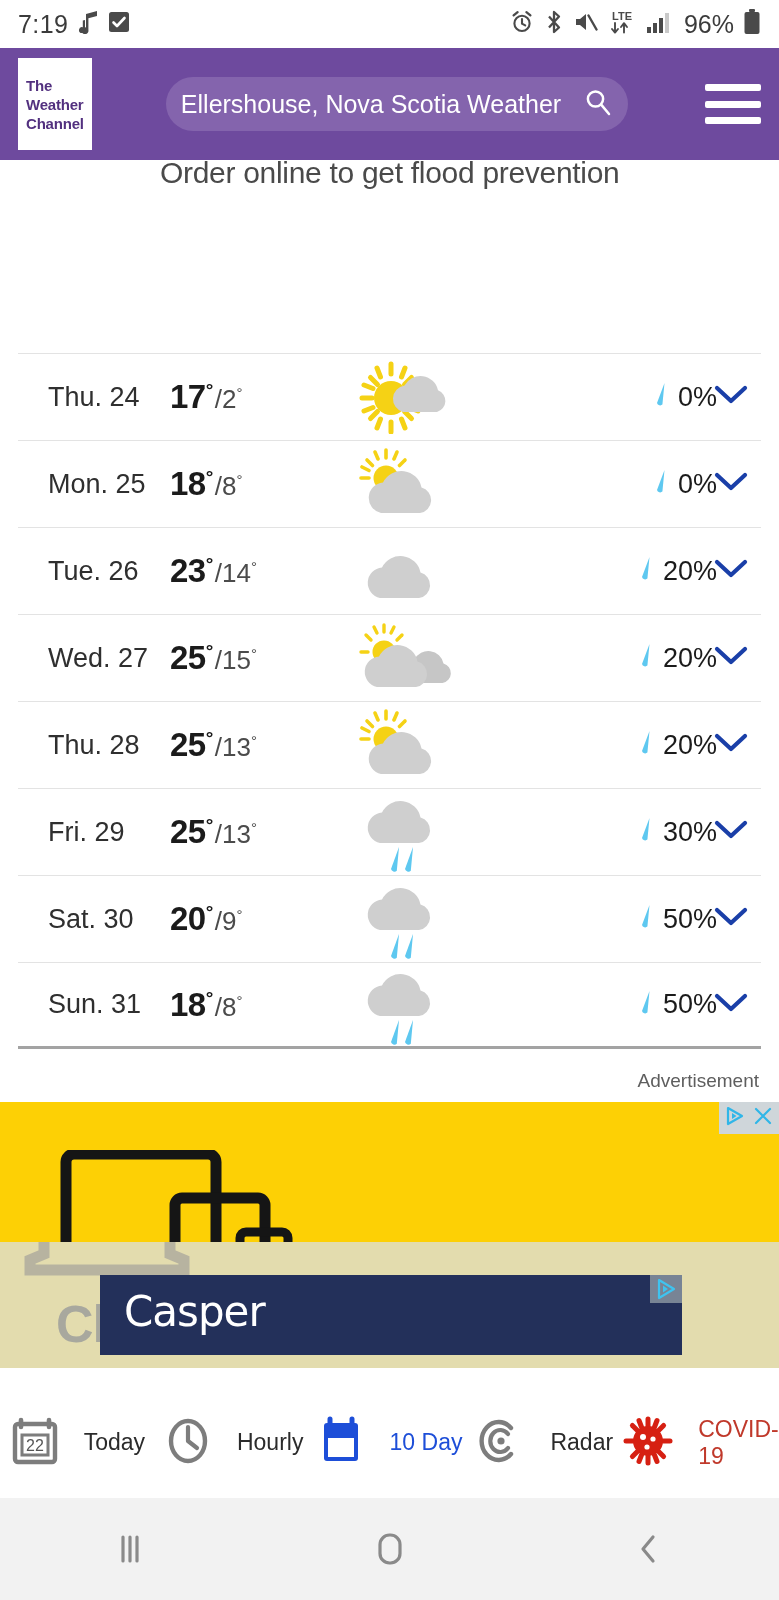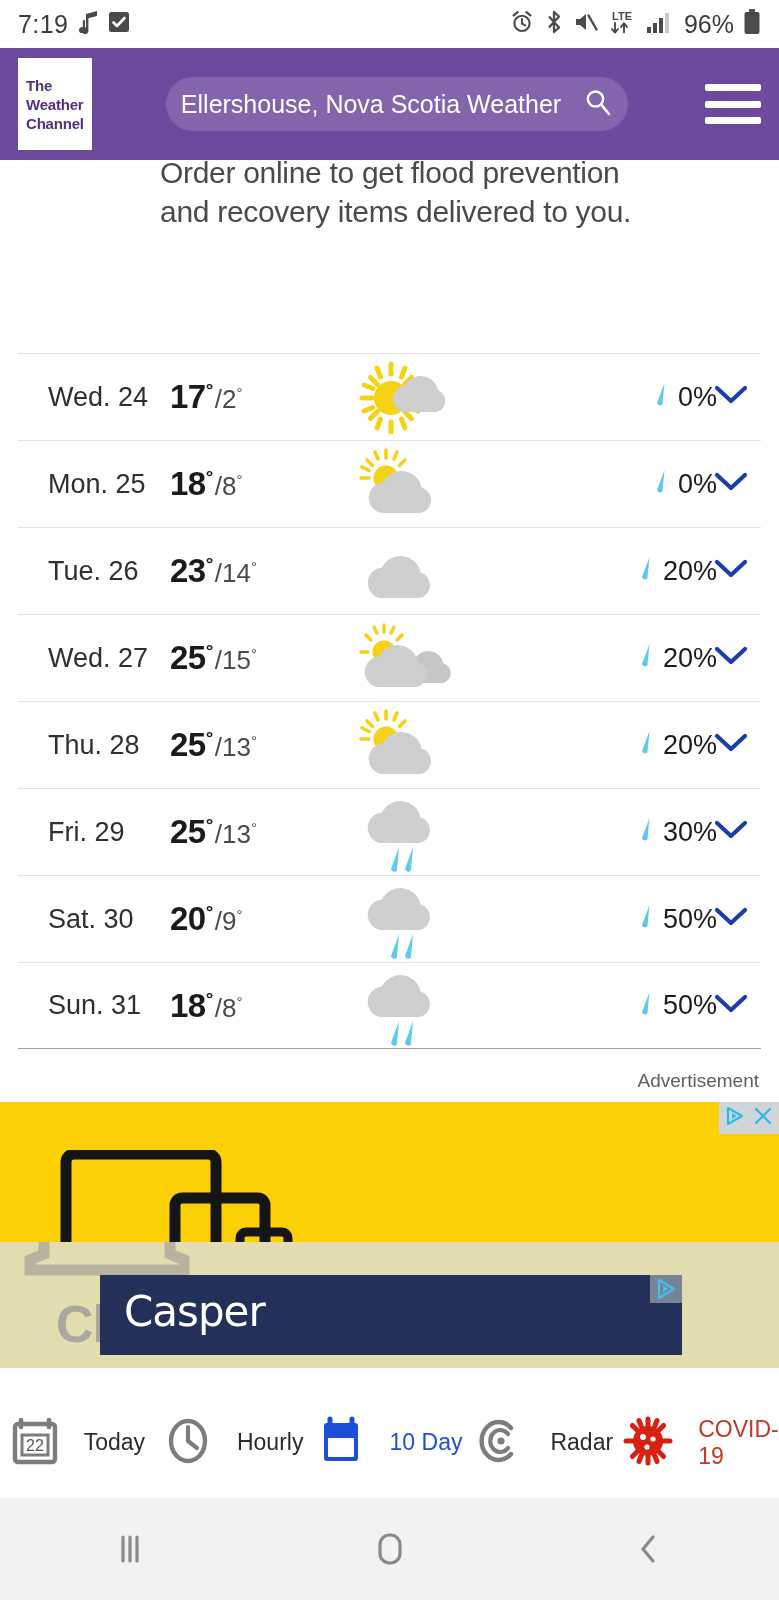--- a/index.html
+++ b/index.html
@@ -106,21 +106,21 @@
   .forecast{
     width:779px;
     padding:0 18px;
   }
   .frow{
     height:87px;
     border-top:1px solid #e3e3e3;
     display:flex; align-items:center;
     position:relative;
   }
-  .frow:last-child{ border-bottom:1px solid #a3a3a3;justify-content:flex-end; }
+  .frow:last-child{ border-bottom:3px solid #a3a3a3;justify-content:flex-end; }
   .f-day{
     width:152px;
     font-size:27px;
     color:#2f2f2f;
     padding-left:30px;
   }
   .f-temp{
     width:160px;
     display:flex; align-items:baseline;
     white-space:nowrap;
@@ -325,27 +325,26 @@
   </div>
   <div class="hamburger">
     <i></i>
     <i></i>
     <i></i>
   </div>
 </div>
 
 <div class="topad">
   <div class="topad-l1">Order online to get flood prevention</div>
-  <div class="topad-l2">and recovery items delivered to you.</div>
 </div>
 
 <div class="forecast">
 
   <div class="frow">
-    <div class="f-day">Wed. 24</div>
+    <div class="f-day">Thu. 24</div>
     <div class="f-temp">
       <span class="f-hi"><span>17</span><sup>°</sup></span>
       <span class="f-lo"><span>/</span><span>2</span><sup>°</sup></span>
     </div>
     <div class="f-icon">
       <svg width="104" height="74" viewBox="0 0 104 74">
         <g stroke="#f5d215" stroke-width="5" stroke-linecap="round">
           <path d="M38 4 L38 14"></path>
             <path d="M38 62 L38 72"></path>
           <path d="M9 38 L19 38"></path>

